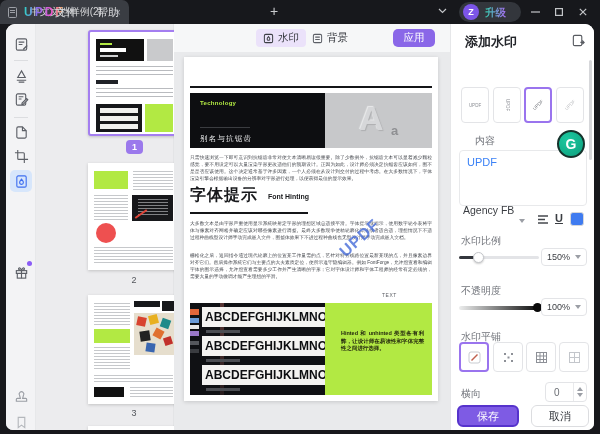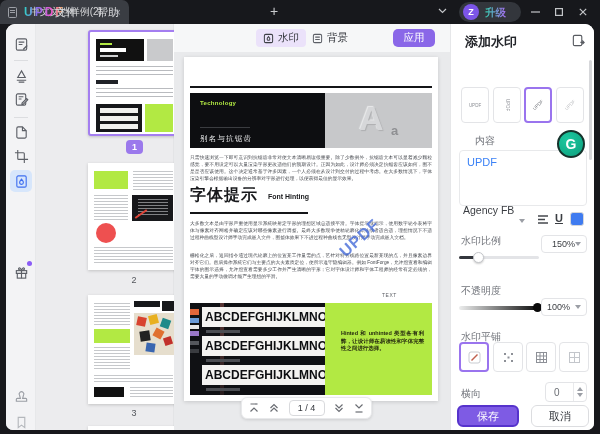--- a/index.html
+++ b/index.html
@@ -337,47 +337,20 @@
         <div class="abs" style="left:0;top:38px;width:9px;height:4px;background:#55575c;"></div>
         <div class="abs" style="left:0;top:46px;width:9px;height:4px;background:#3a3c40;"></div>
       </div>
       <div class="abs" style="left:141px;top:246px;width:107px;height:92px;background:#b2e943;">
         <div class="t" style="left:16px;top:26px;font-size:10.5px;transform:scale(.52);font-weight:bold;color:#23270e;width:160px;line-height:15px;text-align:justify;">Hinted 和 unhinted 类型各有利弊，让设计师在易读性和字体完整性之间进行选择。</div>
       </div>
 
       <div class="abs wmark" style="left:152px;top:172px;">UPDF</div>
     </div>
 
-    <div class="abs pager">
-      <span>
-          <svg width="10" height="10" viewBox="0 0 10 10" fill="none" stroke="#6a6d73" stroke-width="1.2">
-            <line x1="1.5" y1="1" x2="8.5" y2="1"></line>
-            <path d="M1.5 8.5L5 5l3.5 3.5"></path>
-          </svg>
-        </span>
-      <span>
-          <svg width="10" height="10" viewBox="0 0 10 10" fill="none" stroke="#6a6d73" stroke-width="1.2">
-            <path d="M1.5 5L5 1.5 8.5 5"></path>
-            <path d="M1.5 8.5L5 5l3.5 3.5"></path>
-          </svg>
-        </span>
-      <span class="pagebox">1 / 4</span>
-      <span>
-          <svg width="10" height="10" viewBox="0 0 10 10" fill="none" stroke="#6a6d73" stroke-width="1.2">
-            <path d="M1.5 1.5L5 5l3.5-3.5"></path>
-            <path d="M1.5 5L5 8.5 8.5 5"></path>
-          </svg>
-        </span>
-      <span>
-          <svg width="10" height="10" viewBox="0 0 10 10" fill="none" stroke="#6a6d73" stroke-width="1.2">
-            <path d="M1.5 1.5L5 5l3.5-3.5"></path>
-            <line x1="1.5" y1="9" x2="8.5" y2="9"></line>
-          </svg>
-        </span>
-    </div>
 
     <div class="abs panel">
       <div class="abs p-title">添加水印</div>
       <div class="abs" style="left:120px;top:9px;">
         <svg width="15" height="15" viewBox="0 0 16 16" fill="none" stroke="#585b61" stroke-width="1.2">
             <rect x="2.5" y="2.5" width="9" height="11" rx="1.5"></rect>
             <path d="M10 10h4M12 8l2 2-2 2"></path>
           </svg>
       </div>
 
@@ -409,21 +382,21 @@
           </svg>
       </div>
       <div class="abs" style="left:104px;top:188px;font-size:11px;font-weight:bold;color:#3a3d42;text-decoration:underline;">U</div>
       <div class="abs" style="left:119px;top:188px;width:14px;height:14px;border-radius:3px;background:#3f7bf0;border:1px solid #d5d7da;"></div>
 
       <div class="abs plabel" style="left:10px;top:210px;">水印比例</div>
       <div class="track" style="left:8px;top:232px;width:80px;">
         <div class="abs" style="left:0;top:0;width:20px;height:3px;background:#34373d;border-radius:2px;"></div>
         <div class="knob" style="left:14px;top:-4px;"></div>
       </div>
-      <div class="abs valbox" style="left:90px;top:211px;justify-content:flex-end;">
+      <div class="abs valbox" style="left:90px;top:224px;">
         <span>150%</span>
         <span class="caret"></span>
       </div>
 
       <div class="abs plabel" style="left:10px;top:260px;">不透明度</div>
       <div class="track" style="left:8px;top:282px;width:80px;background:linear-gradient(to right,#eceded,#0a0a0a);height:4px;">
         <div class="abs" style="left:74px;top:-3px;width:9px;height:9px;border-radius:50%;background:#0a0a0a;"></div>
       </div>
       <div class="abs valbox" style="left:90px;top:274px;">
         <span>100%</span>

